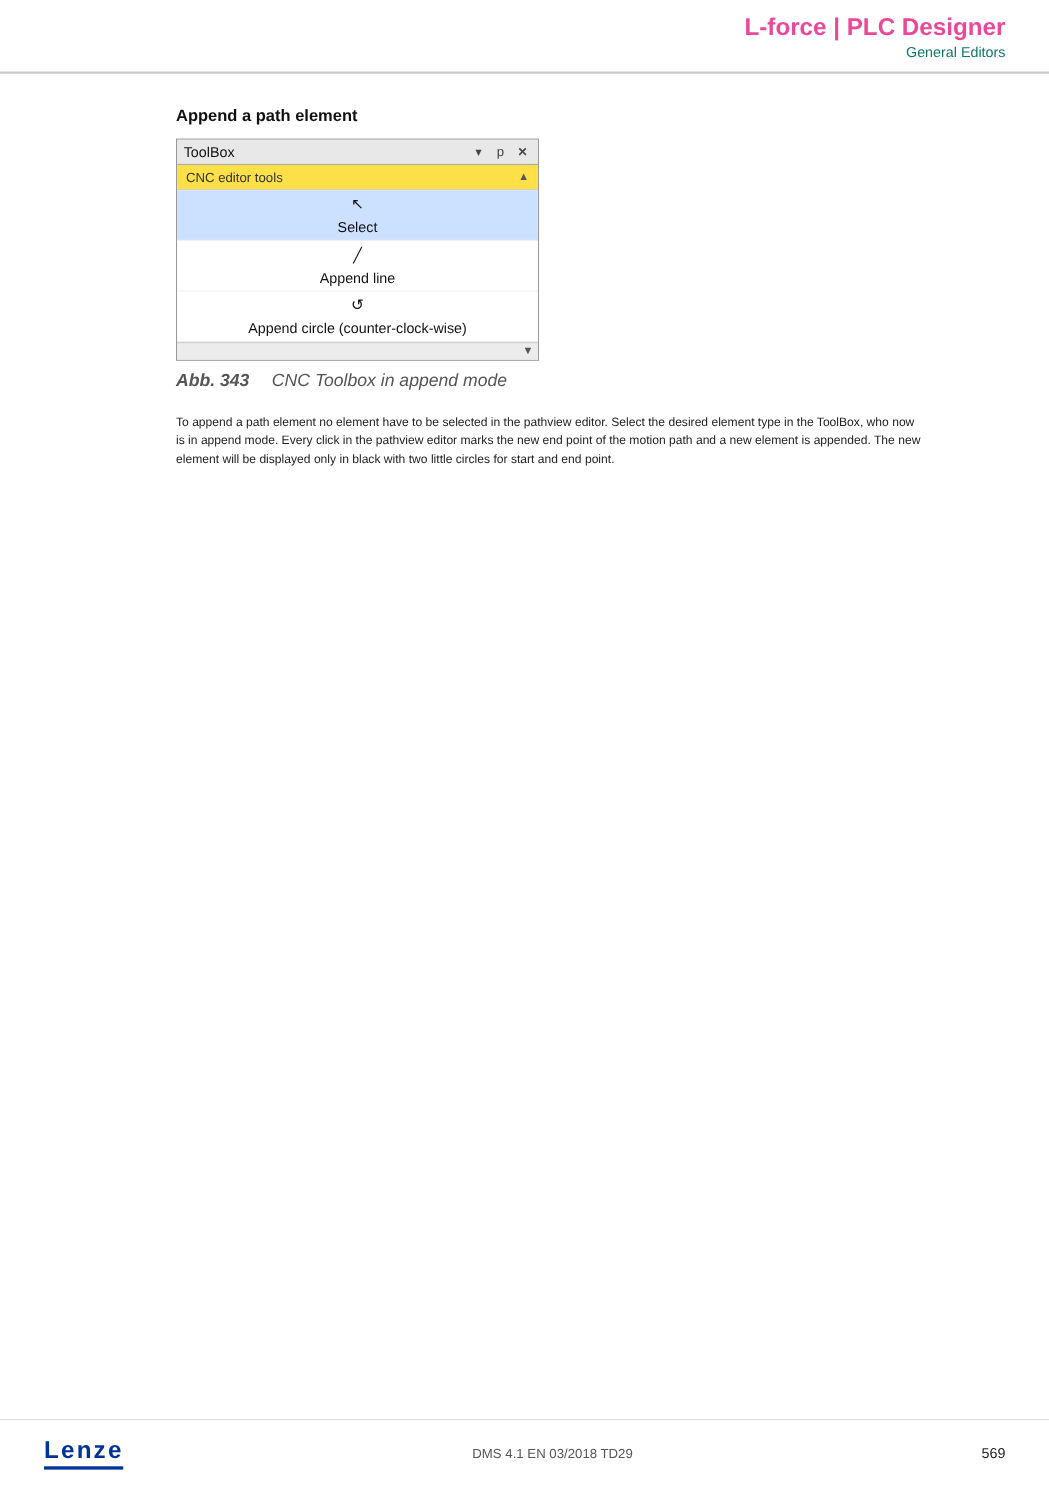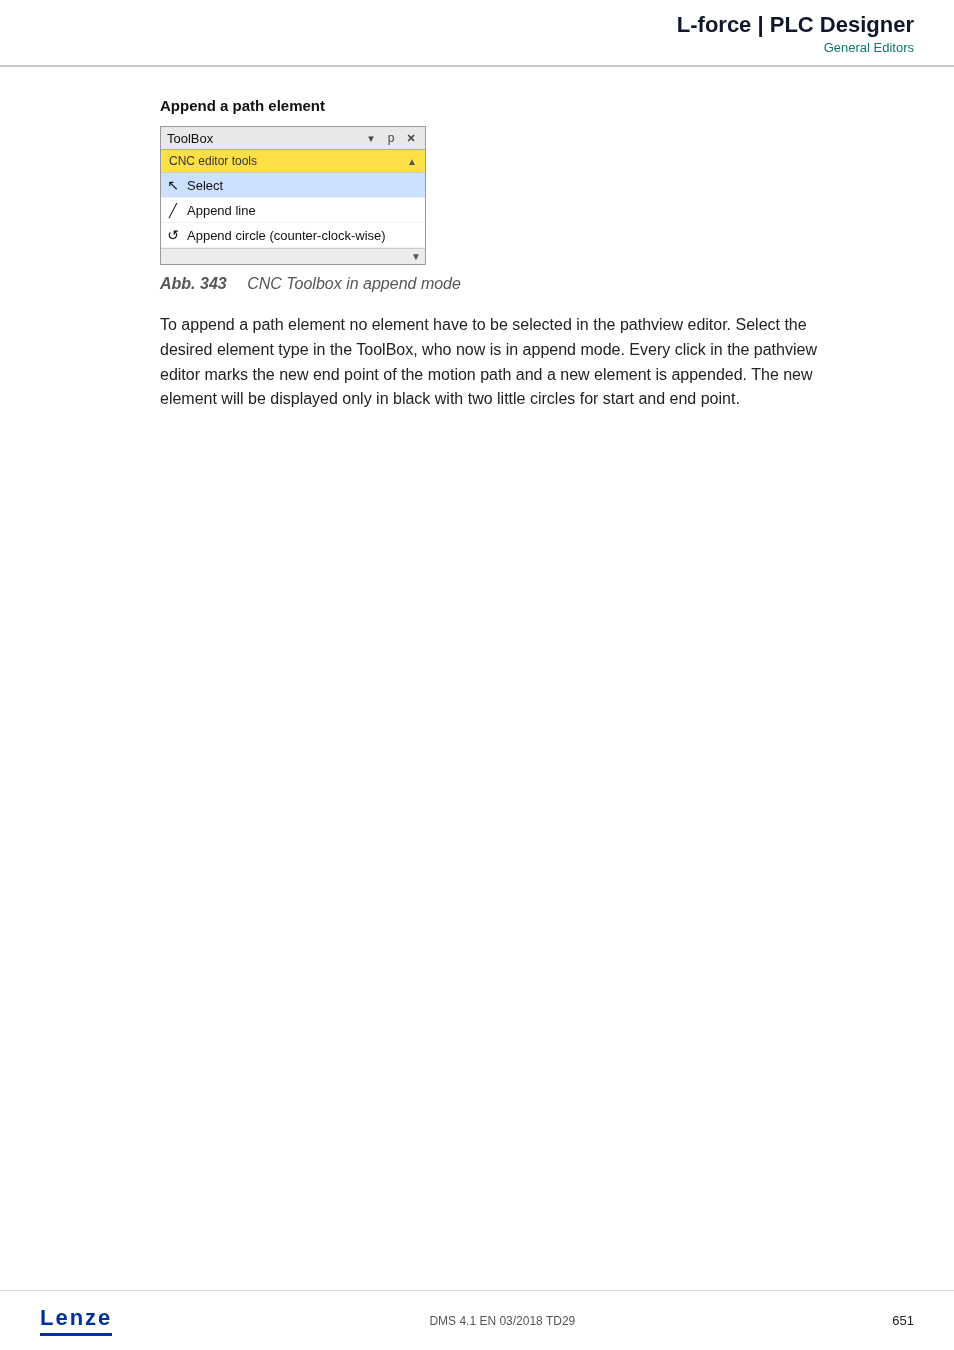--- a/index.html
+++ b/index.html
@@ -16,21 +16,21 @@
 
     
     .header {
       border-bottom: 2px solid #c8c8c8;
       padding: 12px 40px 10px 40px;
       text-align: right;
     }
     .header-title {
       font-size: 22px;
       font-weight: bold;
-      color: #0f172a;
+      color: #ec4899;
     }
     .header-subtitle {
       font-size: 13px;
       color: #0f766e;
       margin-top: 2px;
     }
 
     
     .content {
       padding: 30px 40px 40px 160px;
@@ -39,21 +39,21 @@
     .section-title {
       font-size: 15px;
       font-weight: bold;
       color: #111;
       margin-bottom: 12px;
     }
 
     
     .toolbox-widget {
       border: 1px solid #999;
-      width: 266px;
+      width: 330px;
       background: #f5f5f5;
       margin-bottom: 10px;
     }
 
     .toolbox-titlebar {
       background: #e8e8e8;
       border-bottom: 1px solid #aaa;
       display: flex;
       align-items: center;
       padding: 3px 6px;
@@ -99,20 +99,21 @@
 
     .toolbox-item {
       display: flex;
       align-items: center;
       gap: 6px;
       padding: 4px 4px;
       font-size: 13px;
       color: #111;
       cursor: pointer;
       border-bottom: 1px solid #f0f0f0;
+      flex-direction: column;
     }
 
     .toolbox-item.selected {
       background: #cce0ff;
     }
 
     .toolbox-item-icon {
       width: 16px;
       height: 16px;
       display: flex;
@@ -138,21 +139,21 @@
       margin-bottom: 20px;
     }
 
     .figure-caption-bold {
       font-weight: bold;
       font-style: italic;
     }
 
     
     .description {
-      font-size: 16px;
+      font-size: 11px;
       line-height: 1.55;
       color: #222;
       max-width: 680px;
     }
 
     
     .footer {
       position: absolute;
       bottom: 0;
       left: 0;
@@ -270,15 +271,15 @@
 
 <div class="footer">
 
   <div class="footer-logo">
     <span class="footer-logo-text">Lenze</span>
     <div class="footer-logo-underline"></div>
   </div>
 
   <div class="footer-center">DMS 4.1 EN 03/2018 TD29</div>
 
-  <div class="footer-page">651</div>
+  <div class="footer-page">569</div>
 
 </div>
 
 </body></html>

